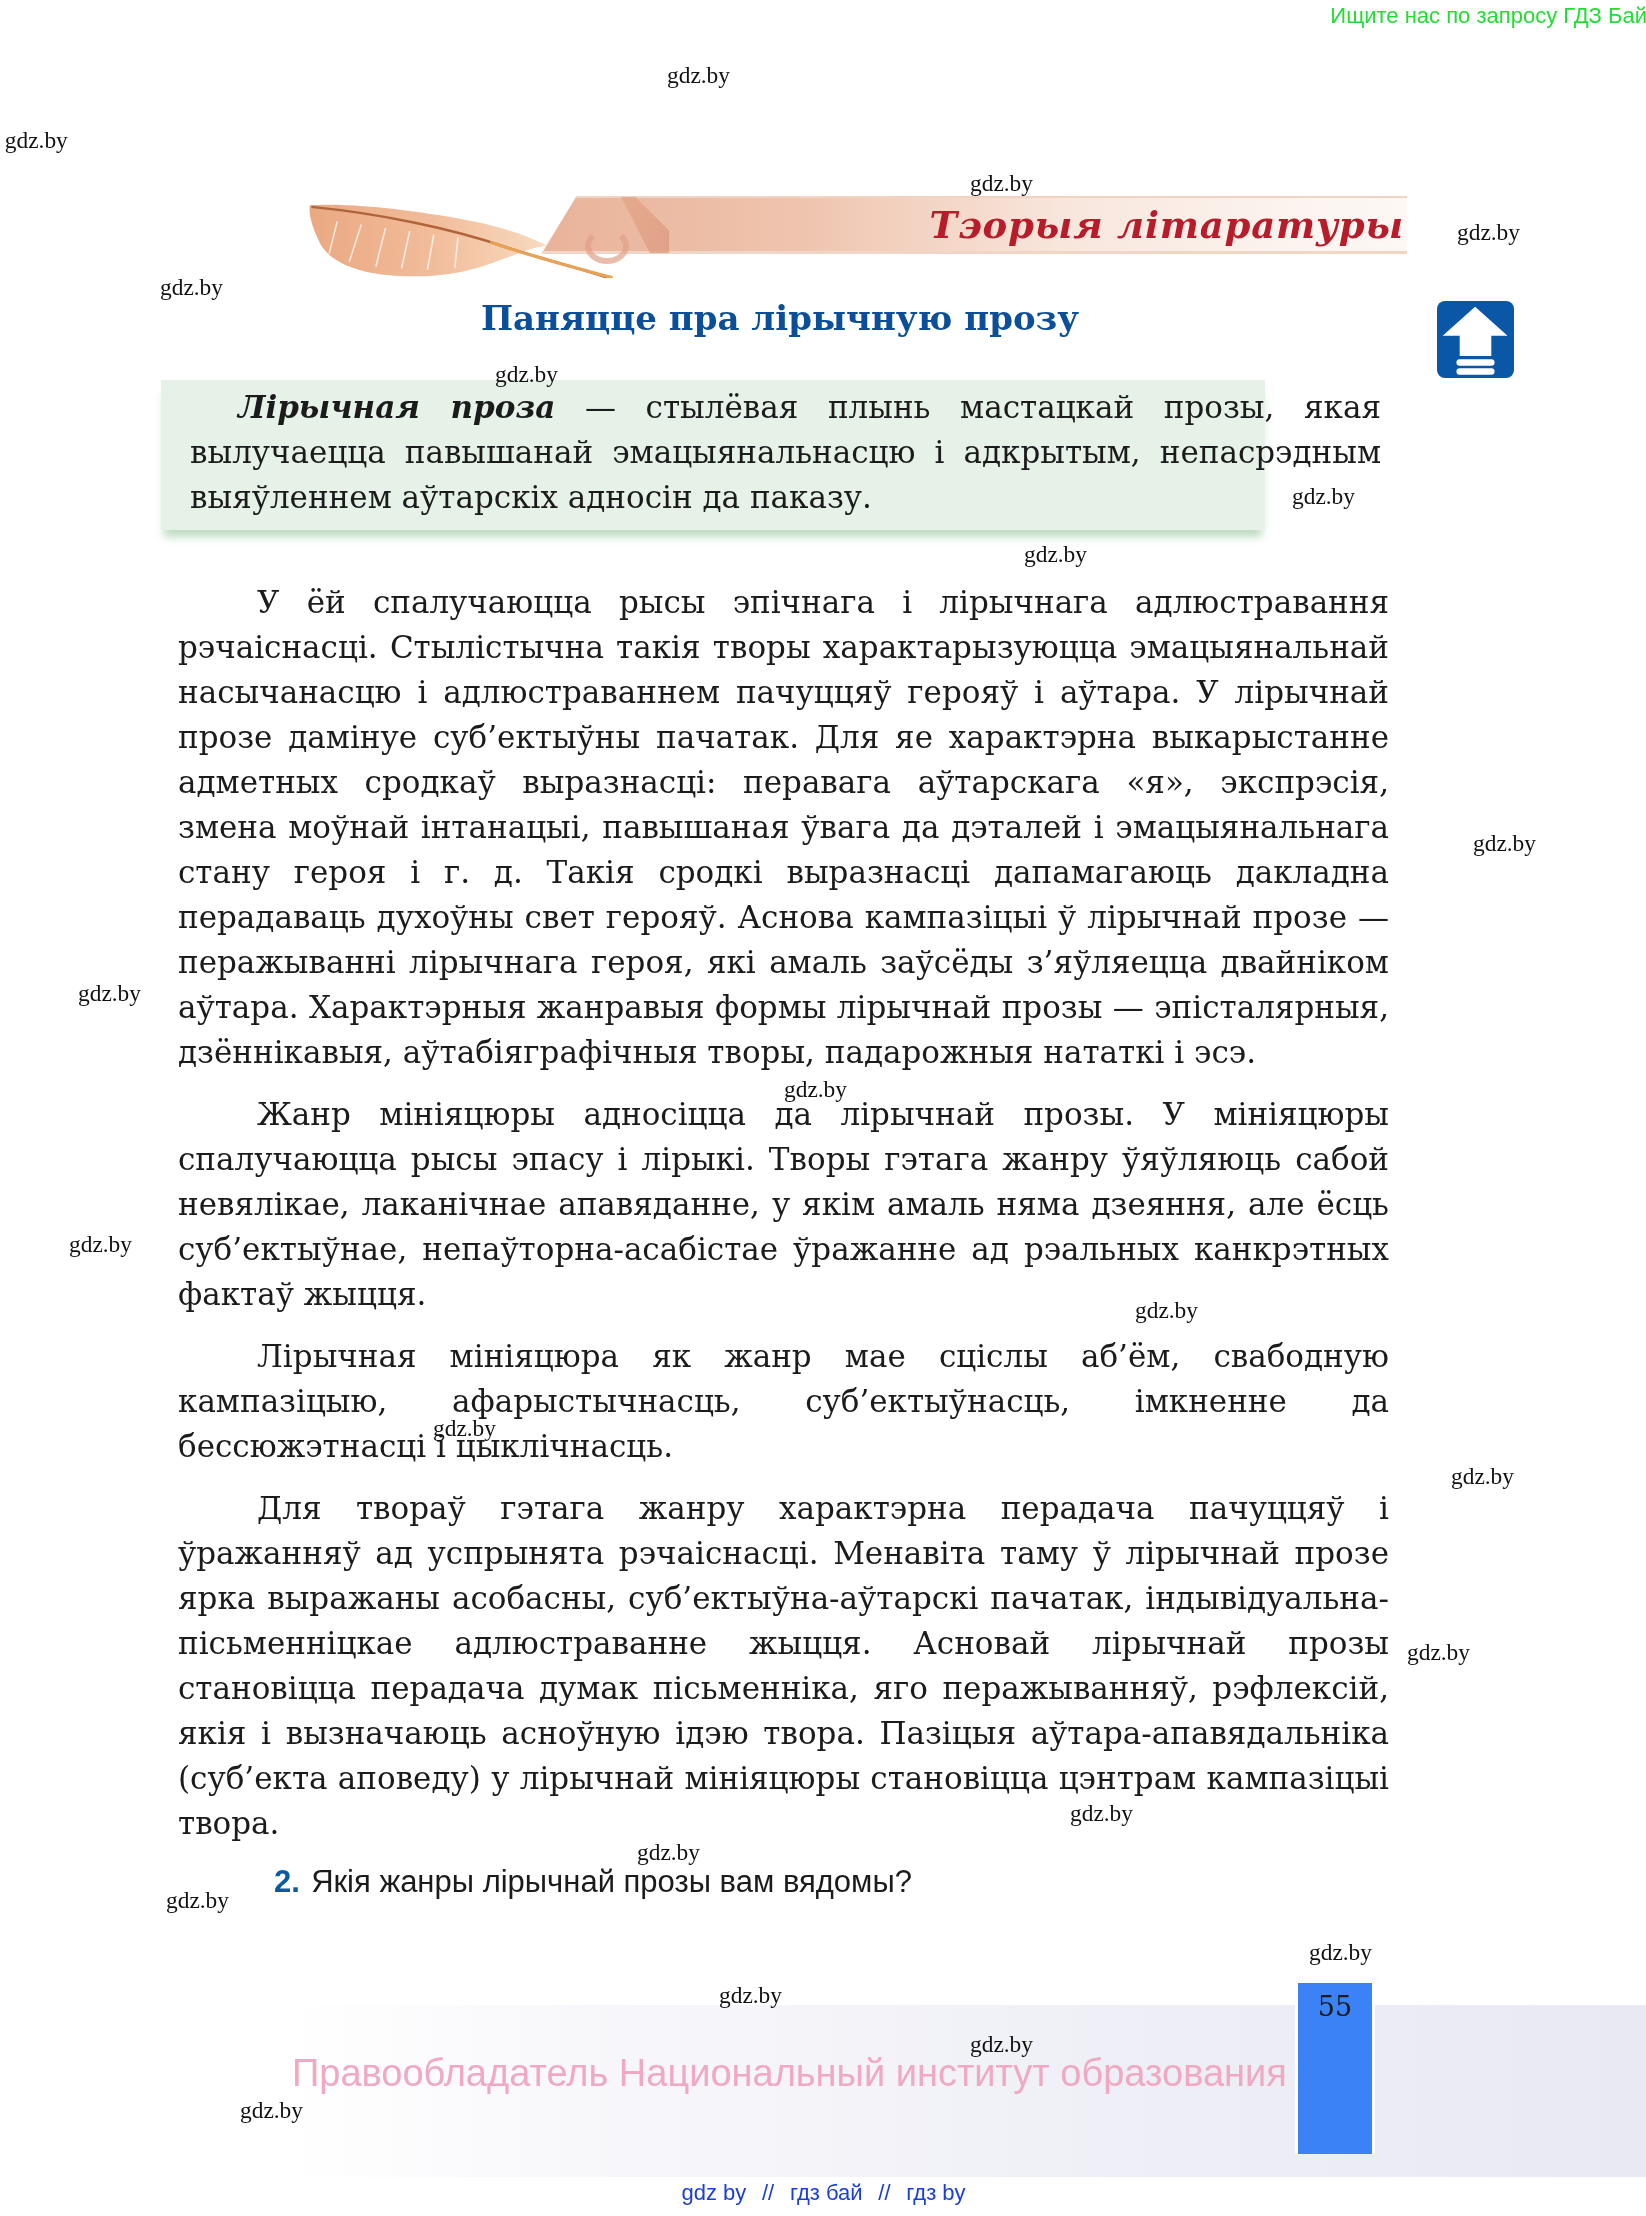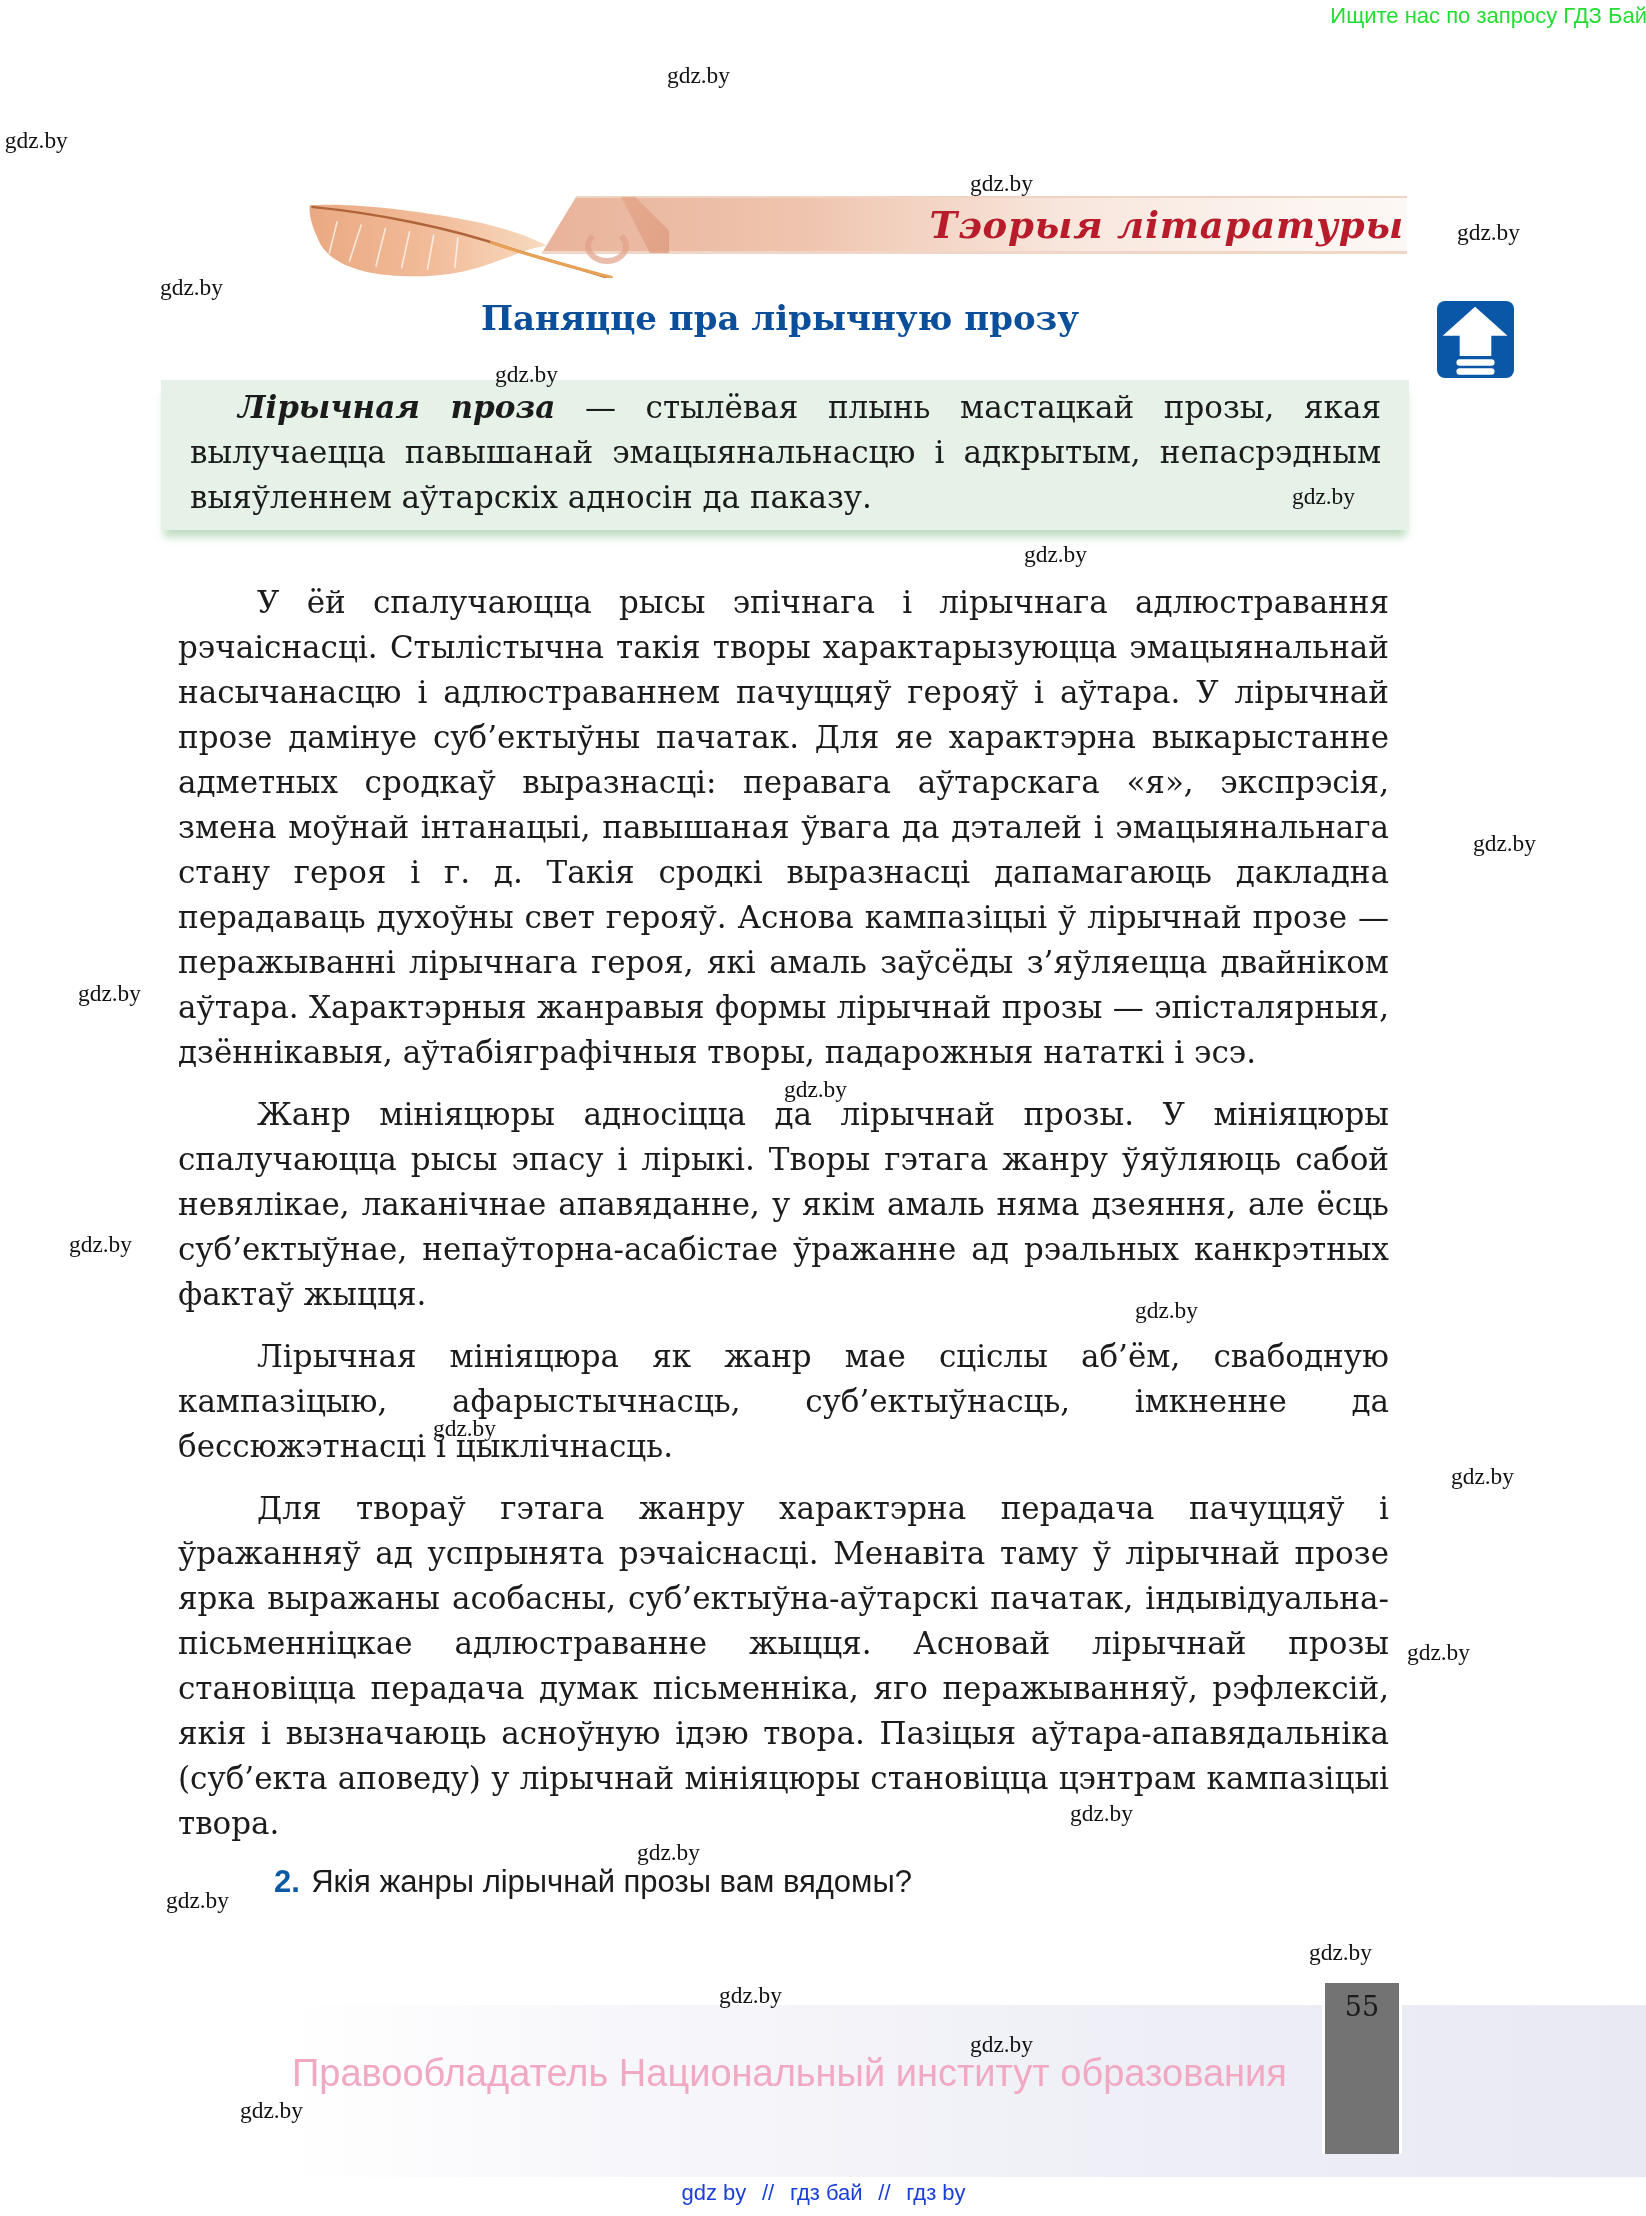--- a/index.html
+++ b/index.html
@@ -19,35 +19,35 @@
     clip-path:polygon(0 0,30% 0,100% 60%,100% 100%,60% 100%); opacity:.8; }
   .banner-ring { position:absolute; left:585px; top:228px; width:32px; height:24px; border:6.4px solid #e2a088; border-top-color:transparent; border-radius:50%; opacity:.7; }
   .banner-title { position:absolute; right:243px; top:200px; font-family:"DejaVu Serif", serif; font-style:italic; font-weight:bold; font-size:37px; color:#b81c2a; line-height:50px; white-space:nowrap; letter-spacing:0.8px; }
 
   .feather { position:absolute; left:305px; top:197px; width:314px; height:81px; }
 
   .section-heading { position:absolute; left:0; width:1560px; top:292px; text-align:center; font-family:"DejaVu Serif", serif; font-weight:bold; font-size:34px; color:#0b4f9a; line-height:52px; }
 
   .home-btn { position:absolute; left:1437px; top:301px; width:77px; height:77px; background:#0a57a8; border-radius:8px; }
 
-  .def-box { position:absolute; left:161px; top:380px; width:1248px; height:150px; background:#e6f2e8;
+  .def-box { position:absolute; left:161px; top:380px; width:1104px; height:150px; background:#e6f2e8;
     box-shadow:0 9.7px 8px -3.2px rgba(110,180,120,.45); }
   .def-text { position:absolute; left:29px; top:4.8px; width:1191px; font-size:31px; line-height:45px; text-align:justify; color:#1b1b1b; }
   .def-text .term { font-style:italic; font-weight:bold; }
 
   .body-text { position:absolute; left:161px; top:563px; width:1245px; font-size:31px; line-height:45px; color:#1b1b1b; }
   .body-text p { margin:17px; text-indent:79px; text-align:justify; text-align-last:left; }
 
   .questions { position:absolute; left:274px; top:1859px; font-family:"Liberation Sans", sans-serif; font-size:31px; line-height:45px; color:#1b1b1b; }
   .questions .q { white-space:nowrap; }
   .questions .num { color:#0b5aa4; font-weight:bold; display:inline-inline; margin-right:11.3px; }
 
   .footer-strip { position:absolute; left:282px; top:2005px; width:1364px; height:172px;
     background:linear-gradient(90deg,#ffffff 0%, #f7f7fb 25%, #efeff7 60%, #e9e9f4 100%); }
-  .page-col { position:absolute; left:1322px; top:1983px; width:74px; height:171px; background:#737373; border-left:3.2px solid #fff; border-right:3.2px solid #fff; }
+  .page-col { position:absolute; left:1295px; top:1983px; width:74px; height:171px; background:#3b82f6; border-left:3.2px solid #fff; border-right:3.2px solid #fff; }
   .page-num { position:absolute; left:0; width:74px; top:8px; text-align:center; font-family:"DejaVu Serif", serif; font-size:27px; color:#1b1b1b; }
   .copyright { position:absolute; left:292px; top:2052px; font-family:"Liberation Sans", sans-serif; font-size:38px; color:#f0a8c3; white-space:nowrap; }
   .footer-links { position:absolute; left:0; width:1647px; top:2180px; text-align:center; font-family:"Liberation Sans", sans-serif; font-size:22px; color:#1a3fd6; }
   .footer-links span { margin:0 4.8px; }
 </style>
 </head>
 <body>
 
 <div class="top-note">Ищите нас по запросу ГДЗ Бай</div>
 

